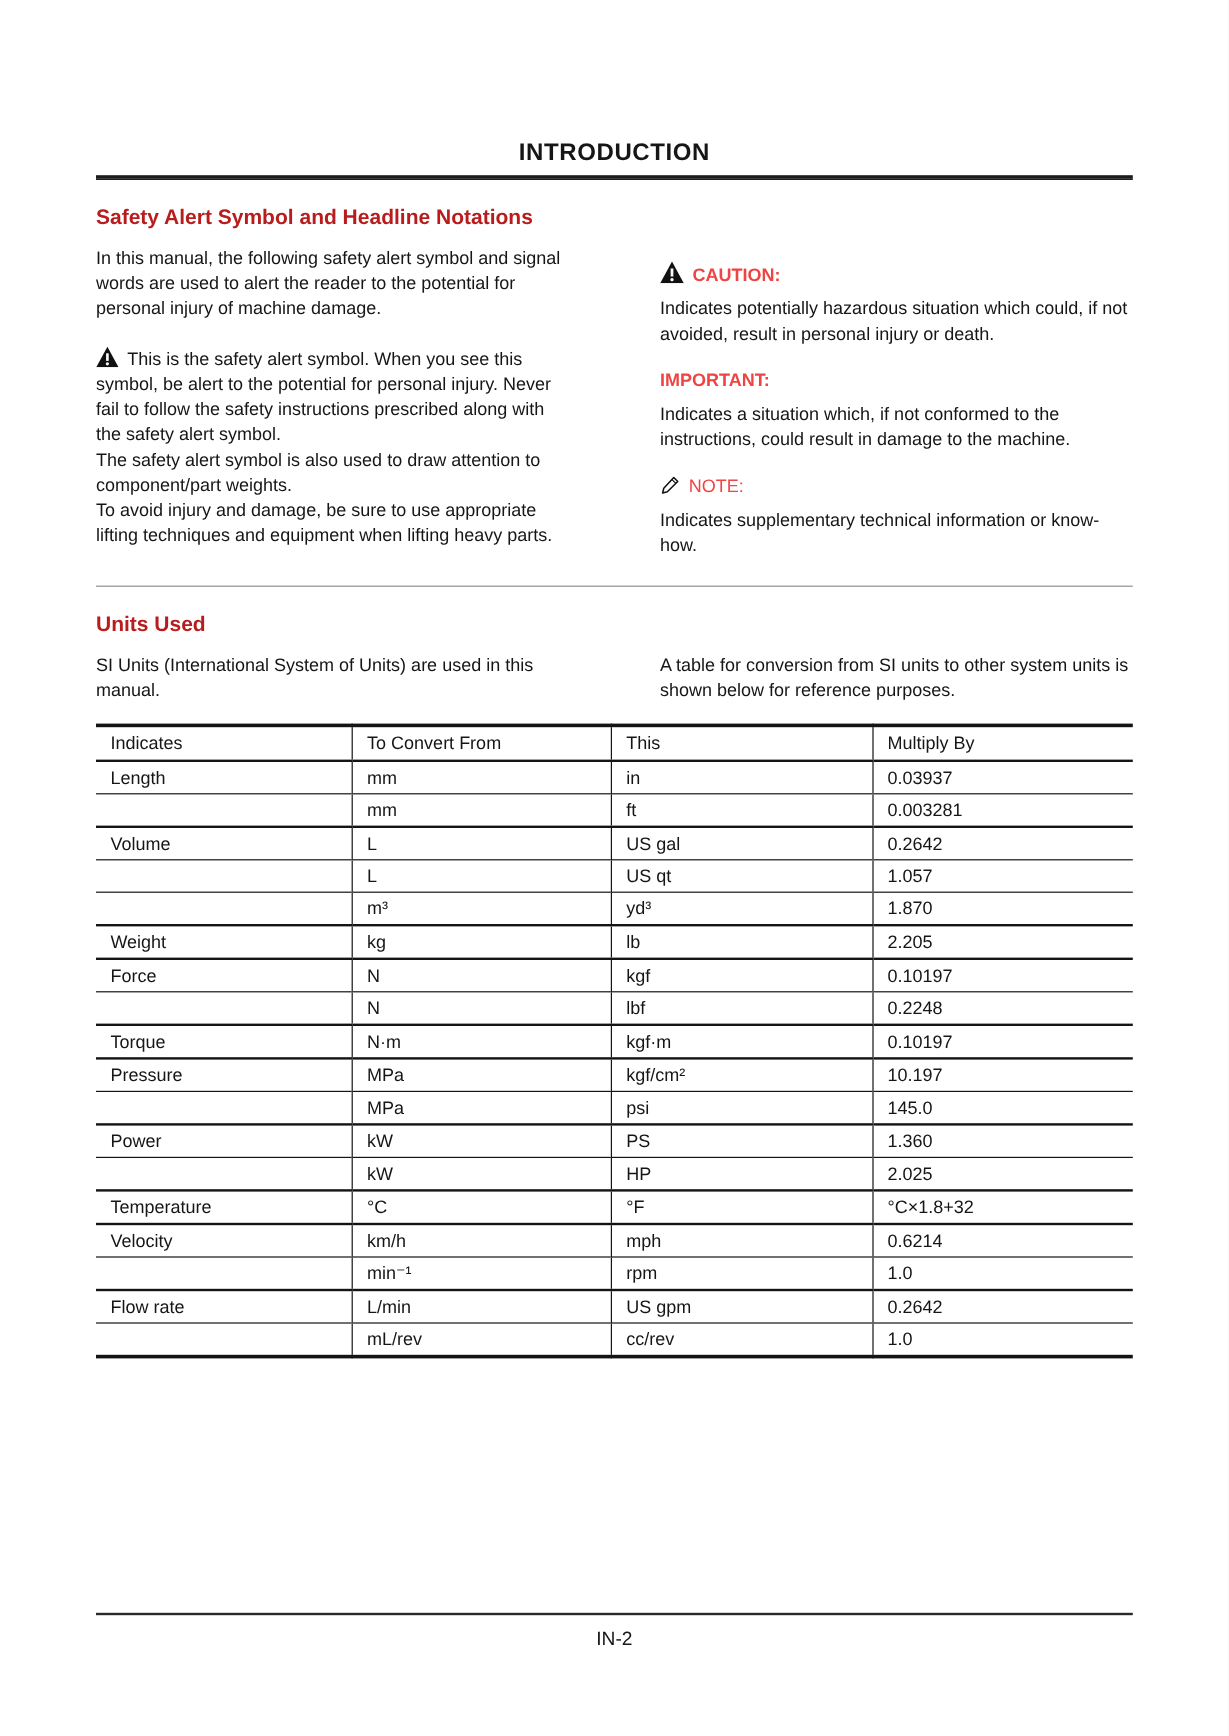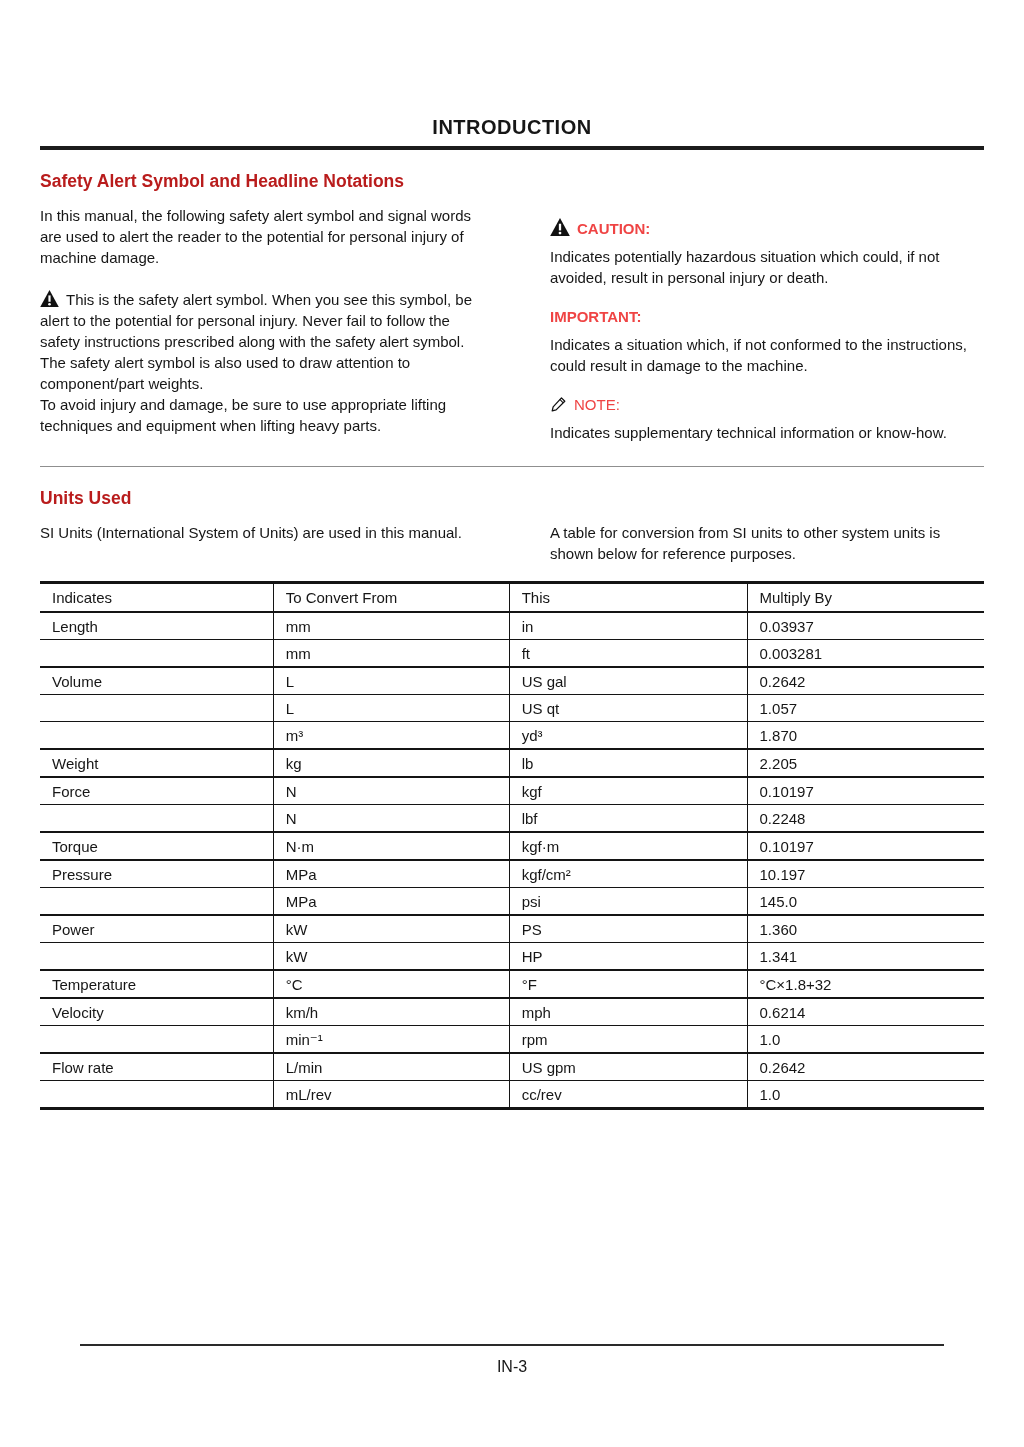--- a/index.html
+++ b/index.html
@@ -6,21 +6,21 @@
   html, body { background: #e8e8e8; }
   .page {
     position: relative;
     width: 1024px;
     height: 1447px;
     margin: 0 auto;
     background: #ffffff;
     font-family: "Liberation Sans", "DejaVu Sans", sans-serif;
     color: #111111;
   }
-  .content { padding: 0 40px; }
+  .content { padding: 0 80px; }
 
   
   .doc-header { padding-top: 116px; }
   .doc-title {
     text-align: center;
     font-size: 20px;
     font-weight: bold;
     letter-spacing: 0.5px;
     color: #161616;
   }
@@ -277,21 +277,21 @@
             <tr class="group-start">
               <td>Power</td>
               <td>kW</td>
               <td>PS</td>
               <td>1.360</td>
             </tr>
             <tr class="group-inner">
               <td></td>
               <td>kW</td>
               <td>HP</td>
-              <td>1.341</td>
+              <td>2.025</td>
             </tr>
             <tr class="group-start">
               <td>Temperature</td>
               <td>°C</td>
               <td>°F</td>
               <td>°C×1.8+32</td>
             </tr>
             <tr class="group-start">
               <td>Velocity</td>
               <td>km/h</td>
@@ -316,15 +316,15 @@
               <td>cc/rev</td>
               <td>1.0</td>
             </tr>
           </tbody>
       </table>
     </section>
 
   </div>
 
   <footer class="page-footer">
-    <span>IN-3</span>
+    <span>IN-2</span>
   </footer>
 </div>
 
 </body></html>

